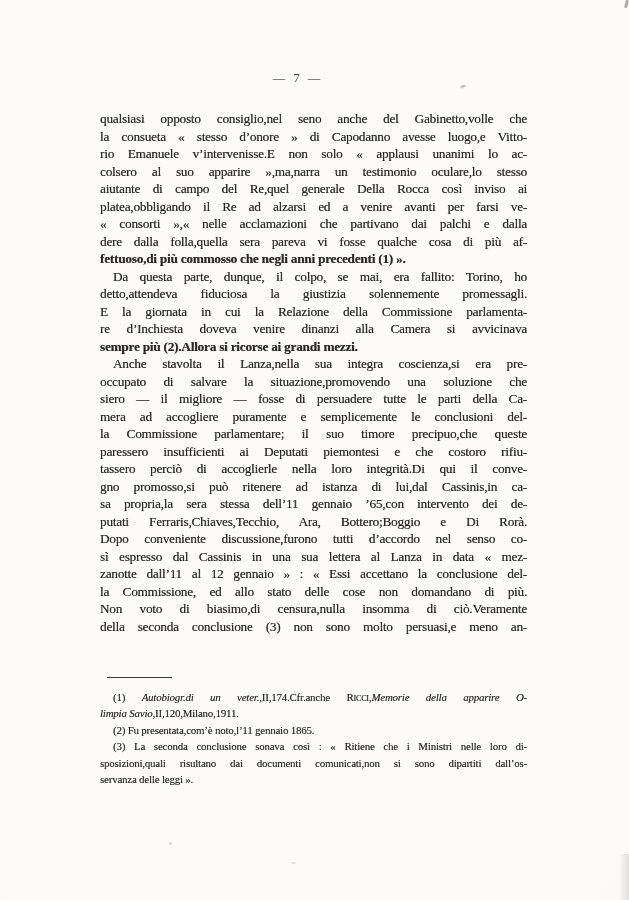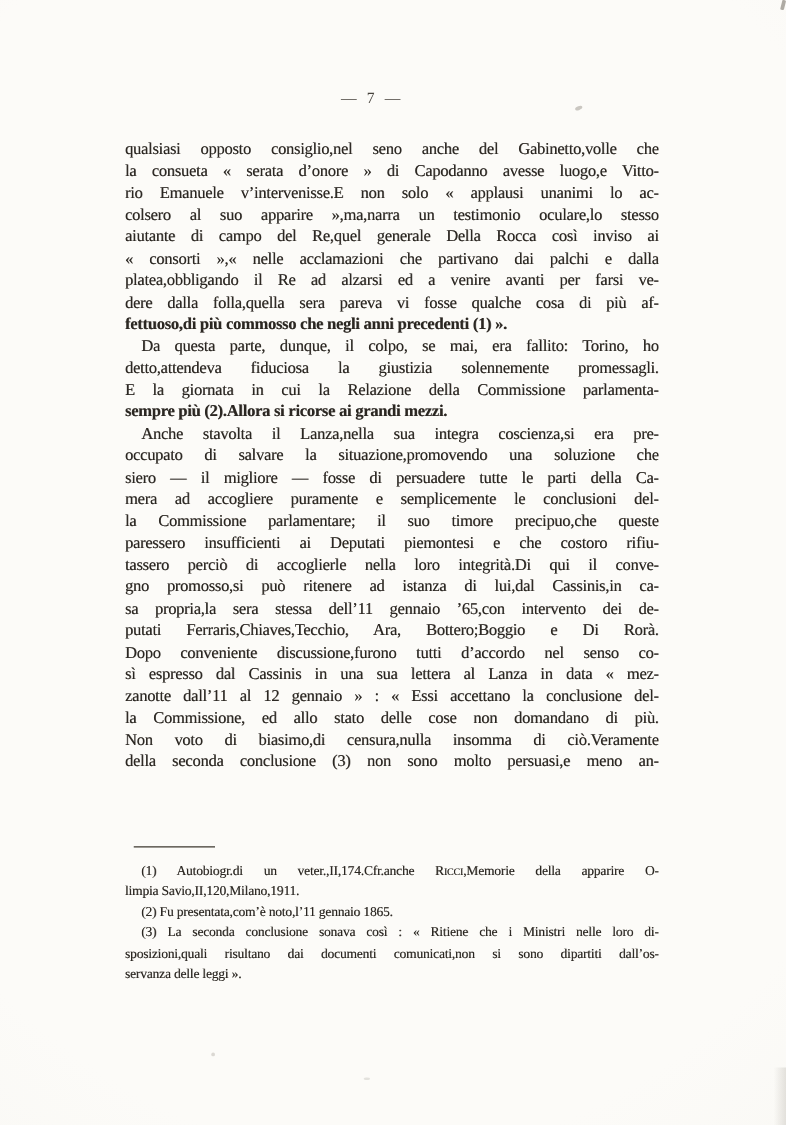--- a/index.html
+++ b/index.html
@@ -43,21 +43,21 @@
     font-size:10.8px;letter-spacing:-0.15px;color:var(--ink);
     text-shadow:0.25px 0 0 rgba(43,39,34,0.5);
   }
   .fline{
     height:16.4px;line-height:16.4px;overflow:hidden;
     text-align:justify;text-align-last:justify;
   }
   .fline.para-end{text-align-last:left;}
   .fline.indent{padding-left:13px;}
   .seg-roman{font-style:normal;}
-  .seg-italic{margin-top:36px;}
+  .seg-italic{font-style:italic;margin-top:36px;}
   .seg-smallcaps{font-variant:small-caps;}
   
   .speck{position:absolute;border-radius:50%;background:#8d887e;}
   .speck-a{left:460px;top:85px;width:6px;height:3px;opacity:.45;transform:rotate(-20deg);}
   .speck-b{left:169px;top:842px;width:3px;height:3px;opacity:.30;}
   .speck-c{left:291px;top:862px;width:5px;height:2px;opacity:.22;}
   .corner-tick{
     position:absolute;right:1px;top:0px;width:3px;height:8px;
     background:#6f6a60;opacity:.55;transform:rotate(14deg);border-radius:1px;
   }
@@ -67,31 +67,32 @@
   }
 </style>
 </head>
 <body>
 
 <div class="page">
   <div class="page-header">— 7 —</div>
 
   <div class="main-text">
       <div class="tline">qualsiasi opposto consiglio,nel seno anche del Gabinetto,volle che</div>
-      <div class="tline">la consueta « serata d’onore » di Capodanno avesse luogo,e Vitto-</div>
+      <div class="tline">la consueta « stesso d’onore » di Capodanno avesse luogo,e Vitto-</div>
       <div class="tline">rio Emanuele v’intervenisse.E non solo « applausi unanimi lo ac-</div>
       <div class="tline">colsero al suo apparire »,ma,narra un testimonio oculare,lo stesso</div>
       <div class="tline">aiutante di campo del Re,quel generale Della Rocca così inviso ai</div>
+      <div class="tline">platea,obbligando il Re ad alzarsi ed a venire avanti per farsi ve-</div>
       <div class="tline">« consorti »,« nelle acclamazioni che partivano dai palchi e dalla</div>
-      <div class="tline">platea,obbligando il Re ad alzarsi ed a venire avanti per farsi ve-</div>
       <div class="tline">dere dalla folla,quella sera pareva vi fosse qualche cosa di più af-</div>
       <div class="tline para-end">fettuoso,di più commosso che negli anni precedenti (1) ».</div>
       <div class="tline indent">Da questa parte, dunque, il colpo, se mai, era fallito: Torino, ho</div>
       <div class="tline">detto,attendeva fiduciosa la giustizia solennemente promessagli.</div>
       <div class="tline">E la giornata in cui la Relazione della Commissione parlamenta-</div>
+      <div class="tline">re d’Inchiesta doveva venire dinanzi alla Camera si avvicinava</div>
       <div class="tline para-end">sempre più (2).Allora si ricorse ai grandi mezzi.</div>
       <div class="tline indent">Anche stavolta il Lanza,nella sua integra coscienza,si era pre-</div>
       <div class="tline">occupato di salvare la situazione,promovendo una soluzione che</div>
       <div class="tline">siero — il migliore — fosse di persuadere tutte le parti della Ca-</div>
       <div class="tline">mera ad accogliere puramente e semplicemente le conclusioni del-</div>
       <div class="tline">la Commissione parlamentare; il suo timore precipuo,che queste</div>
       <div class="tline">paressero insufficienti ai Deputati piemontesi e che costoro rifiu-</div>
       <div class="tline">tassero perciò di accoglierle nella loro integrità.Di qui il conve-</div>
       <div class="tline">gno promosso,si può ritenere ad istanza di lui,dal Cassinis,in ca-</div>
       <div class="tline">sa propria,la sera stessa dell’11 gennaio ’65,con intervento dei de-</div>

